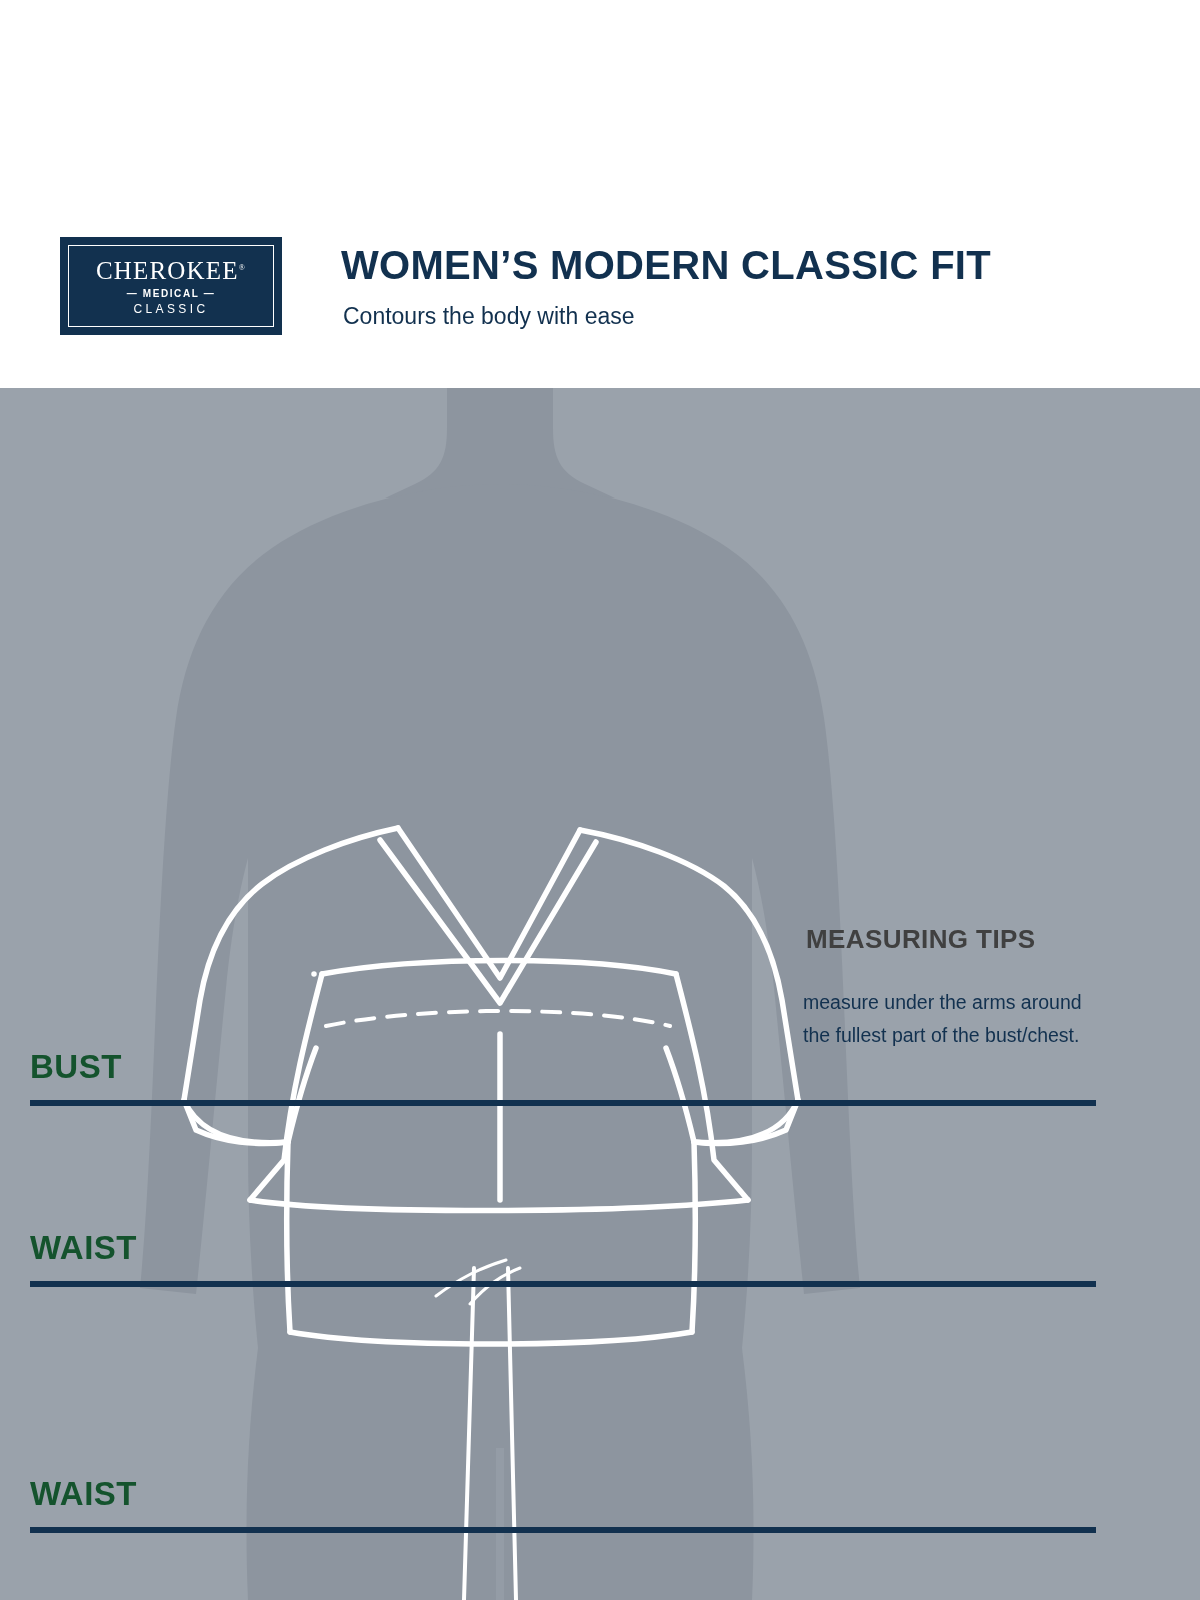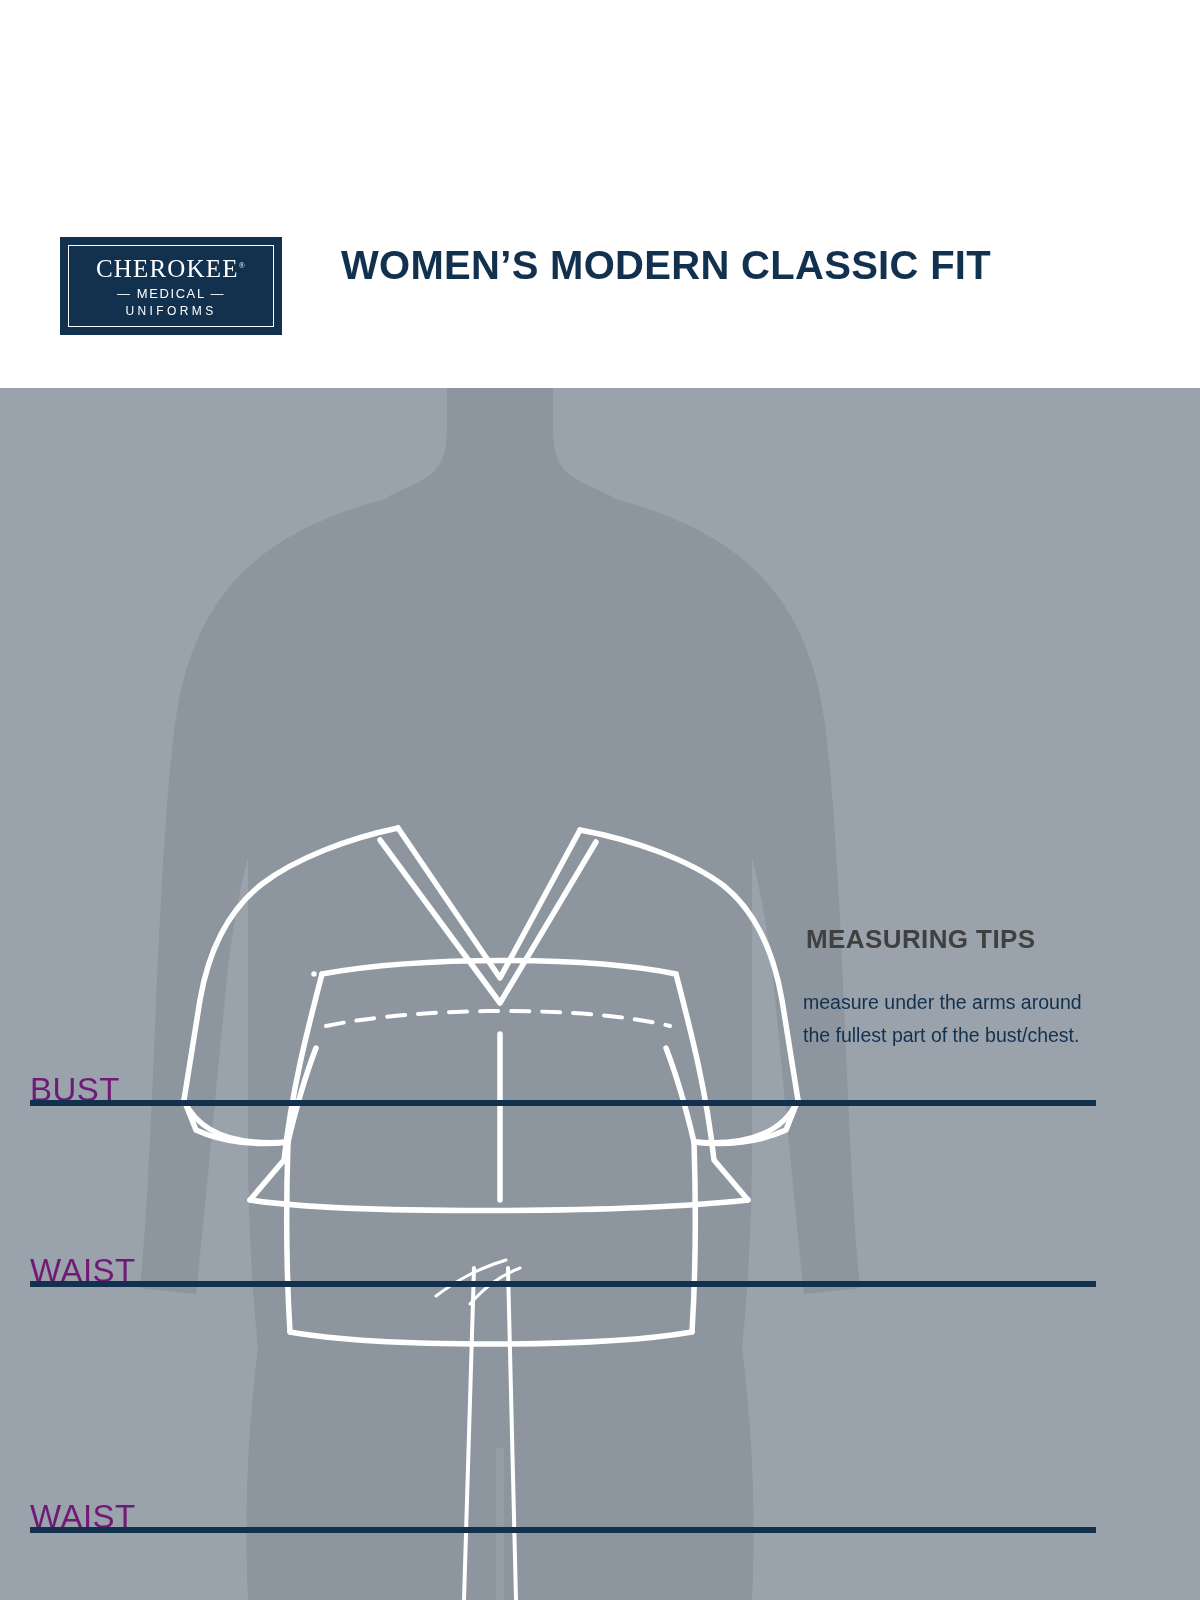--- a/index.html
+++ b/index.html
@@ -59,23 +59,23 @@
     font-weight: 400;
     position: relative;
   }
   #logo-reg {
     color: #ffffff;
     font-size: 8px;
     vertical-align: super;
   }
   #logo-medical {
     color: #ffffff;
-    font-size: 13px;
+    font-size: 10px;
     letter-spacing: 1.6px;
-    font-weight: 400;
+    font-weight: 700;
   }
   #logo-uniforms {
     color: #ffffff;
     font-size: 12px;
     letter-spacing: 3.4px;
     font-weight: 400;
   }
 
   #title {
     position: absolute;
@@ -110,25 +110,24 @@
 
   #figure-svg {
     position: absolute;
     left: 0;
     top: 0;
   }
 
   
   .measure-label {
     position: absolute;
-    color: #701a75;
+    color: #14532d;
     font-size: 33px;
-    font-weight: normal;
+    font-weight: bold;
     letter-spacing: 0.5px;
-    margin-top: 23px;
   }
   .measure-rule {
     position: absolute;
     left: 30px;
     width: 1066px;
     height: 6px;
     background: #12314f;
   }
 
   #label-bust  { left: 30px; top: 660px; }
@@ -161,25 +160,26 @@
 </style>
 </head>
 <body>
 
 <div id="header">
 
   <div id="logo-box">
     <div id="logo-inner">
       <div id="logo-word"><span>CHEROKEE</span><span id="logo-reg">®</span></div>
       <div id="logo-medical">— MEDICAL —</div>
-      <div id="logo-uniforms">UNIFORMS</div>
+      <div id="logo-uniforms">CLASSIC</div>
     </div>
   </div>
 
   <div id="title">WOMEN’S MODERN CLASSIC FIT</div>
+  <div id="subtitle">Contours the body with ease</div>
 </div>
 
 <div id="panel">
 
   <svg id="figure-svg" width="1200" height="1212" viewBox="0 0 1200 1212">
 
     <g fill="#8d959f">
 
       <path d="M447,0 L553,0 L553,40 C553,70 560,84 585,96 L615,110 L385,110 L415,96 C440,84 447,70 447,40 Z"></path>
 

